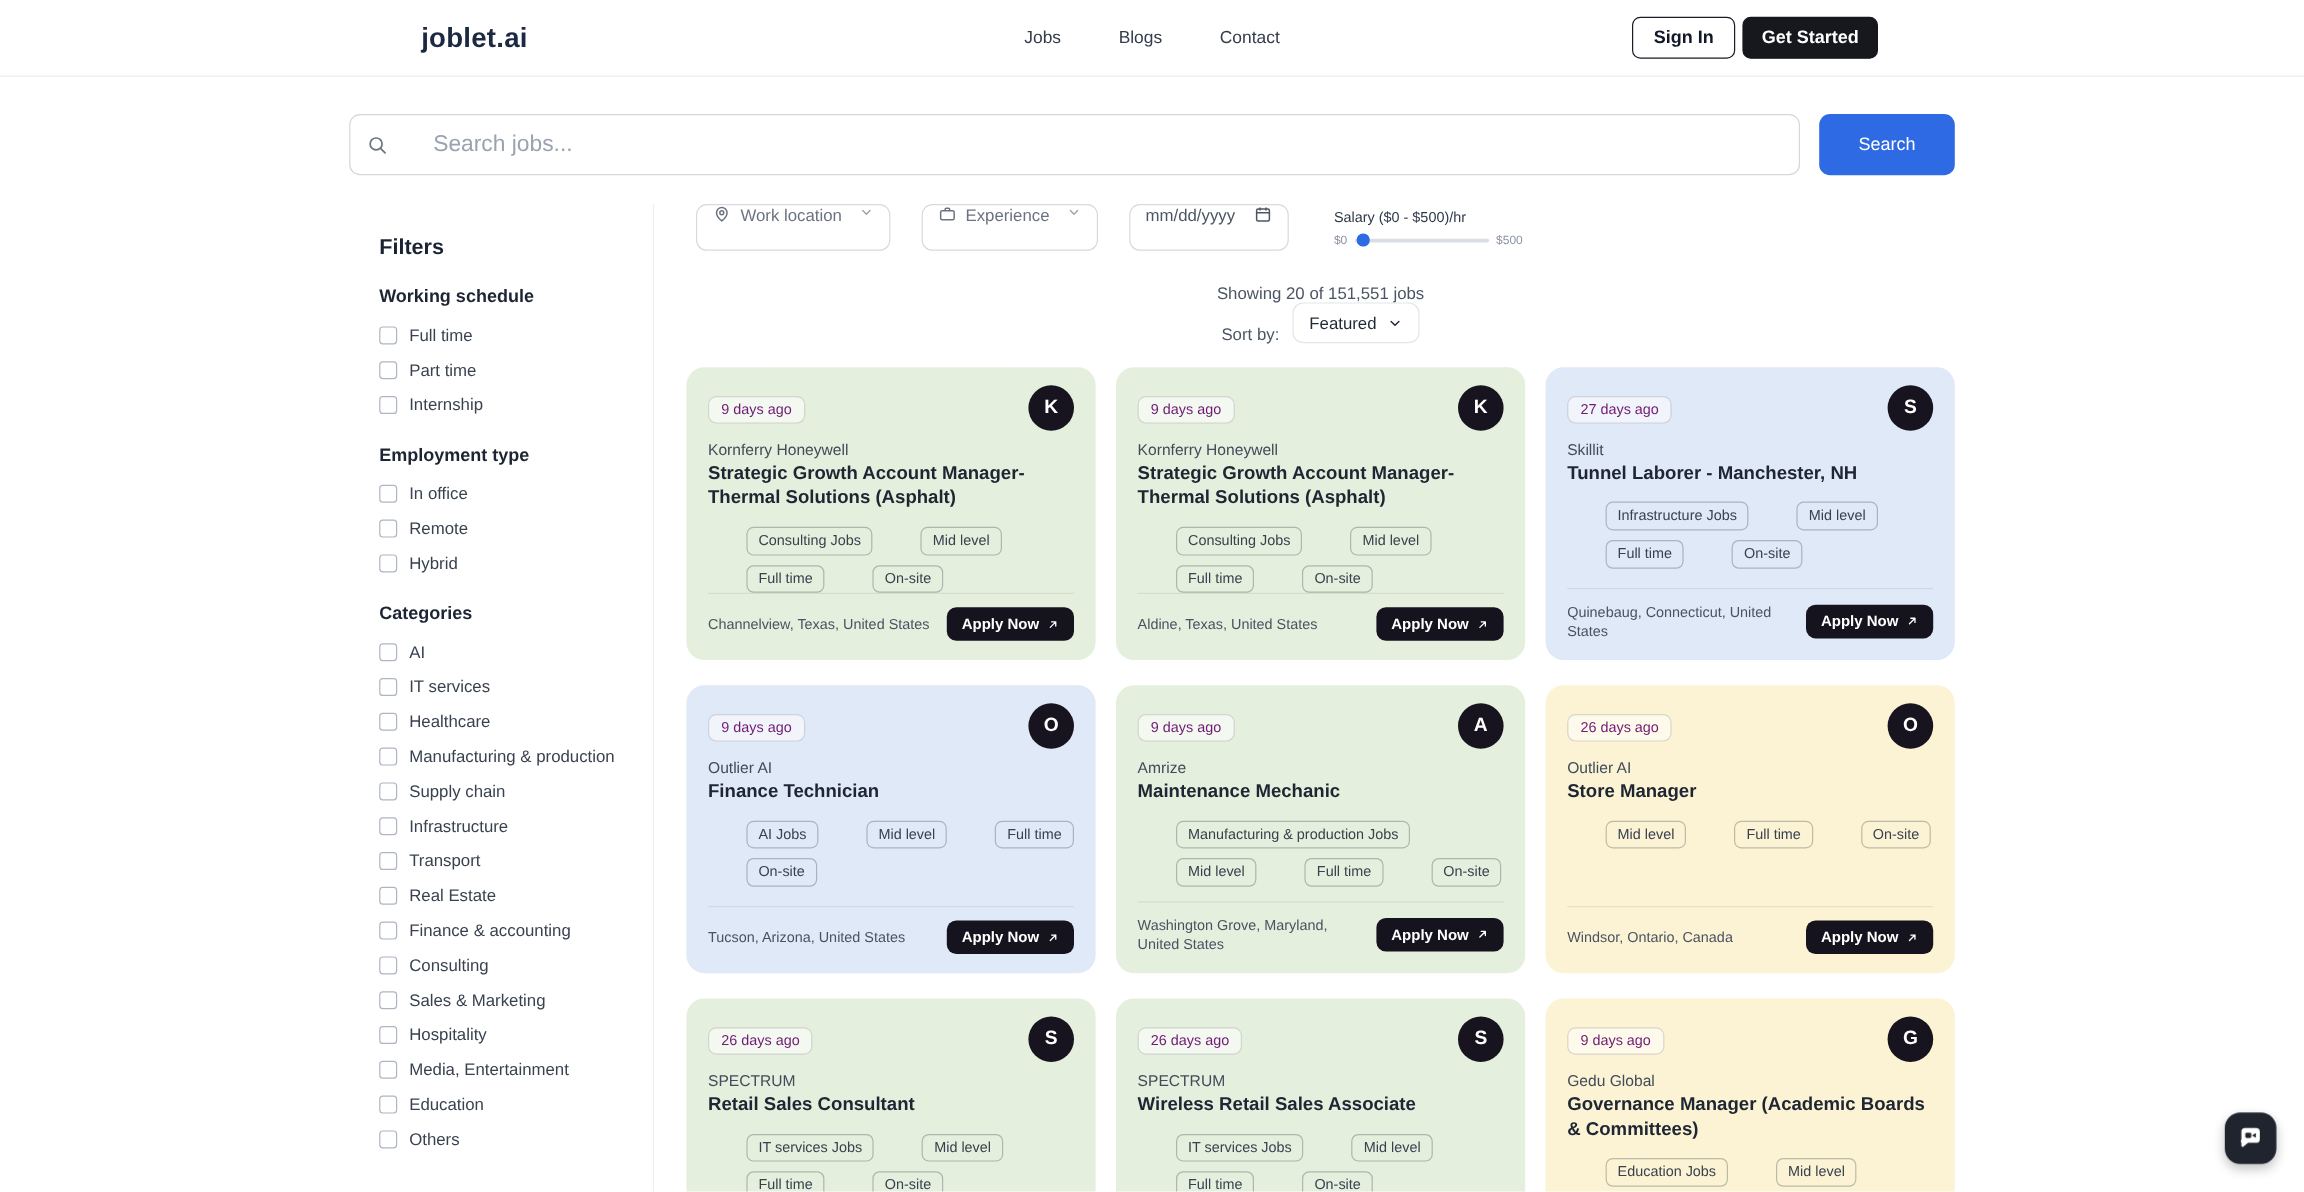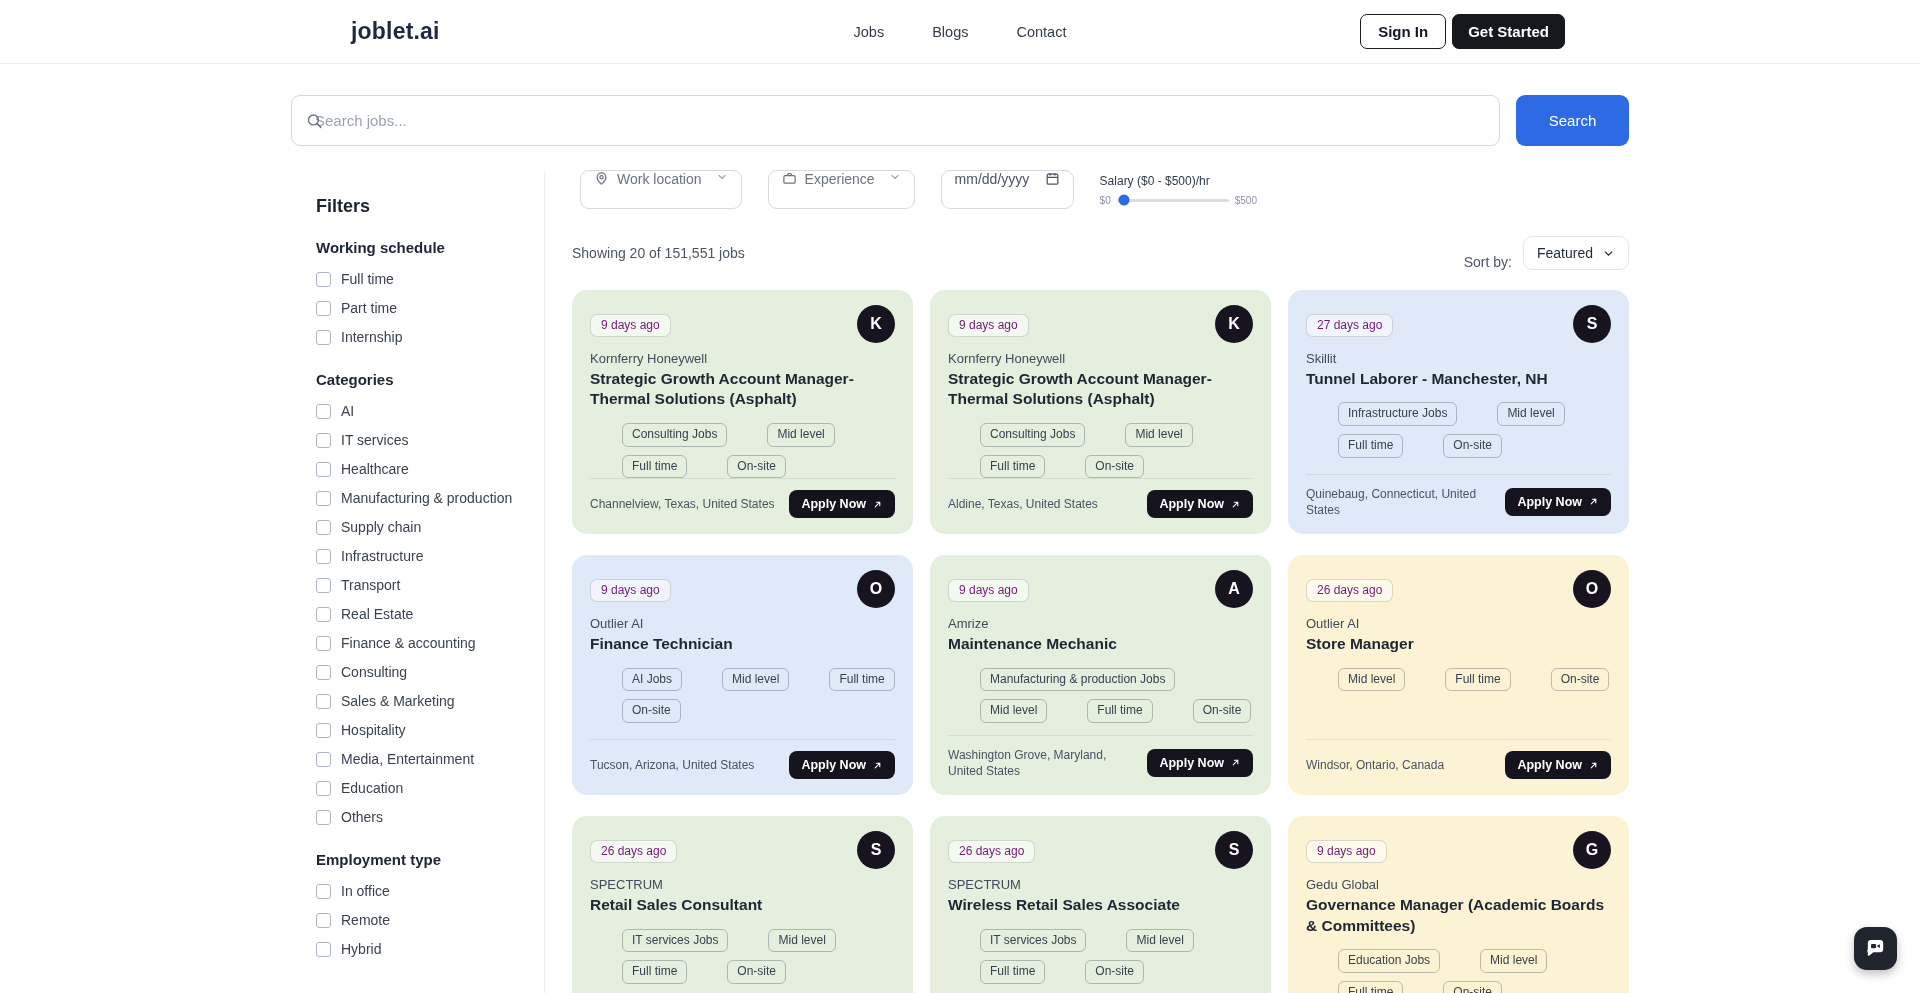--- a/index.html
+++ b/index.html
@@ -18,21 +18,21 @@
   .btn-outline { background: #fff; border: 1.5px solid #181c25; border-radius: 7px; padding: 8px 17px;
     font-size: 15px; font-weight: 600; color: #111827; cursor: pointer; }
   .btn-dark { background: #16181d; border: 1.5px solid #16181d; border-radius: 7px; padding: 8px 15px;
     font-size: 15px; font-weight: 600; color: #fff; cursor: pointer; }
 
   
   .search-section { width: 1338px; margin: 31px auto 24px; display: flex; gap: 16px; }
   .search-box { flex: 1; position: relative; }
   .search-box svg { position: absolute; left: 15px; top: 50%; transform: translateY(-50%); }
   .search-input { width: 100%; height: 51px; border: 1px solid #d3d7de; border-radius: 9px;
-    padding: 0 16px 0 23px; font-size: 15px; color: #1f2937; outline: none; }
+    padding: 0 16px 0 69px; font-size: 19px; color: #1f2937; outline: none; }
   .search-input::placeholder { color: #9aa3b0; }
   .search-btn { width: 113px; height: 51px; background: #2e6ae3; border: none; border-radius: 9px;
     color: #fff; font-size: 15px; font-weight: 500; cursor: pointer; }
 
   
   .content { width: 1338px; margin: 0 auto; display: flex; align-items: flex-start; }
   .sidebar { width: 254px; flex-shrink: 0; padding: 26px 0 40px 25px; border-right: 1px solid #efefef; min-height: 790px; }
   .sidebar-title { font-size: 18px; font-weight: 700; color: #1a2233; margin-bottom: 22px; }
   .filter-group { margin-bottom: 26px; }
   .filter-group-title { font-size: 15px; font-weight: 600; color: #1d2534; margin-bottom: 15px; }
@@ -42,29 +42,29 @@
   .filter-option-label { font-size: 14px; color: #39424f; }
 
   .main { flex: 1; padding-left: 27px; }
 
   
   .filter-bar { display: flex; align-items: center; gap: 26px; padding-left: 8px; }
   .pill { height: 39px; display: inline-flex; align-items: flex-start; gap: 8px; padding: 0 13px;
     border: 1px solid #d6dae1; border-radius: 9px; background: #fff; color: #6b7280; font-size: 14px; cursor: pointer; }
   .pill .chev { margin-left: 6px; }
   .date-pill { width: 133px; justify-content: space-between; color: #4b5563; }
-  .salary-block { display: flex; flex-direction: column; gap: 7px; }
+  .salary-block { display: flex; flex-direction: column; gap: 7px; margin-left: 12px; }
   .salary-label { font-size: 12px; font-weight: 500; color: #2f3949; }
   .salary-row { display: flex; align-items: center; gap: 6px; font-size: 10px; color: #8a93a3; }
   .slider-track { position: relative; width: 112px; height: 3px; background: #d9dde4; border-radius: 2px; cursor: pointer; }
   .slider-knob { position: absolute; left: 7px; top: 50%; transform: translate(-50%,-50%);
     width: 11px; height: 11px; border-radius: 50%; background: #2e6ae3; cursor: grab; }
 
   
-  .results-head { display: flex; align-items: center; justify-content: space-between; margin: 27px 0 20px; }
+  .results-head { display: flex; align-items: center; justify-content: space-between; margin: 27px 0 20px; flex-direction: column; }
   .results-count { font-size: 14px; color: #4b5563; }
   .sort { display: flex; align-items: flex-end; gap: 11px; }
   .sort-label { font-size: 14px; color: #4b5563; }
   .sort-btn { display: inline-flex; align-items: center; gap: 9px; border: 1px solid #e3e6ea; background: #fff;
     border-radius: 9px; padding: 8px 13px; font-size: 14px; font-weight: 500; color: #1f2937; cursor: pointer; }
 
   
   .cards { display: grid; grid-template-columns: repeat(3, 1fr); column-gap: 17px; row-gap: 21px; }
   .job-card { border-radius: 15px; padding: 15px 18px 16px; min-height: 240px; display: flex; flex-direction: column; }
   .theme-green  { background: #e4efdd; }
@@ -134,95 +134,95 @@
           <label class="filter-option">
             <input class="filter-checkbox" type="checkbox" style="">
             <span class="filter-option-label">Part time</span>
           </label>
           <label class="filter-option">
             <input class="filter-checkbox" type="checkbox" style="">
             <span class="filter-option-label">Internship</span>
           </label>
         </div>
         <div class="filter-group">
-          <div class="filter-group-title">Categories</div>
-          <label class="filter-option">
-            <input class="filter-checkbox" type="checkbox" style="">
-            <span class="filter-option-label">AI</span>
-          </label>
-          <label class="filter-option">
-            <input class="filter-checkbox" type="checkbox" style="">
-            <span class="filter-option-label">IT services</span>
-          </label>
-          <label class="filter-option">
-            <input class="filter-checkbox" type="checkbox" style="">
-            <span class="filter-option-label">Healthcare</span>
-          </label>
-          <label class="filter-option">
-            <input class="filter-checkbox" type="checkbox" style="">
-            <span class="filter-option-label">Manufacturing &amp; production</span>
-          </label>
-          <label class="filter-option">
-            <input class="filter-checkbox" type="checkbox" style="">
-            <span class="filter-option-label">Supply chain</span>
-          </label>
-          <label class="filter-option">
-            <input class="filter-checkbox" type="checkbox" style="">
-            <span class="filter-option-label">Infrastructure</span>
-          </label>
-          <label class="filter-option">
-            <input class="filter-checkbox" type="checkbox" style="">
-            <span class="filter-option-label">Transport</span>
-          </label>
-          <label class="filter-option">
-            <input class="filter-checkbox" type="checkbox" style="">
-            <span class="filter-option-label">Real Estate</span>
-          </label>
-          <label class="filter-option">
-            <input class="filter-checkbox" type="checkbox" style="">
-            <span class="filter-option-label">Finance &amp; accounting</span>
-          </label>
-          <label class="filter-option">
-            <input class="filter-checkbox" type="checkbox" style="">
-            <span class="filter-option-label">Consulting</span>
-          </label>
-          <label class="filter-option">
-            <input class="filter-checkbox" type="checkbox" style="">
-            <span class="filter-option-label">Sales &amp; Marketing</span>
-          </label>
-          <label class="filter-option">
-            <input class="filter-checkbox" type="checkbox" style="">
-            <span class="filter-option-label">Hospitality</span>
-          </label>
-          <label class="filter-option">
-            <input class="filter-checkbox" type="checkbox" style="">
-            <span class="filter-option-label">Media, Entertainment</span>
-          </label>
-          <label class="filter-option">
-            <input class="filter-checkbox" type="checkbox" style="">
-            <span class="filter-option-label">Education</span>
-          </label>
-          <label class="filter-option">
-            <input class="filter-checkbox" type="checkbox" style="">
-            <span class="filter-option-label">Others</span>
+          <div class="filter-group-title">Employment type</div>
+          <label class="filter-option">
+            <input class="filter-checkbox" type="checkbox" style="">
+            <span class="filter-option-label">In office</span>
+          </label>
+          <label class="filter-option">
+            <input class="filter-checkbox" type="checkbox" style="">
+            <span class="filter-option-label">Remote</span>
+          </label>
+          <label class="filter-option">
+            <input class="filter-checkbox" type="checkbox" style="">
+            <span class="filter-option-label">Hybrid</span>
           </label>
         </div>
         <div class="filter-group">
-          <div class="filter-group-title">Employment type</div>
-          <label class="filter-option">
-            <input class="filter-checkbox" type="checkbox" style="">
-            <span class="filter-option-label">In office</span>
-          </label>
-          <label class="filter-option">
-            <input class="filter-checkbox" type="checkbox" style="">
-            <span class="filter-option-label">Remote</span>
-          </label>
-          <label class="filter-option">
-            <input class="filter-checkbox" type="checkbox" style="">
-            <span class="filter-option-label">Hybrid</span>
+          <div class="filter-group-title">Categories</div>
+          <label class="filter-option">
+            <input class="filter-checkbox" type="checkbox" style="">
+            <span class="filter-option-label">AI</span>
+          </label>
+          <label class="filter-option">
+            <input class="filter-checkbox" type="checkbox" style="">
+            <span class="filter-option-label">IT services</span>
+          </label>
+          <label class="filter-option">
+            <input class="filter-checkbox" type="checkbox" style="">
+            <span class="filter-option-label">Healthcare</span>
+          </label>
+          <label class="filter-option">
+            <input class="filter-checkbox" type="checkbox" style="">
+            <span class="filter-option-label">Manufacturing &amp; production</span>
+          </label>
+          <label class="filter-option">
+            <input class="filter-checkbox" type="checkbox" style="">
+            <span class="filter-option-label">Supply chain</span>
+          </label>
+          <label class="filter-option">
+            <input class="filter-checkbox" type="checkbox" style="">
+            <span class="filter-option-label">Infrastructure</span>
+          </label>
+          <label class="filter-option">
+            <input class="filter-checkbox" type="checkbox" style="">
+            <span class="filter-option-label">Transport</span>
+          </label>
+          <label class="filter-option">
+            <input class="filter-checkbox" type="checkbox" style="">
+            <span class="filter-option-label">Real Estate</span>
+          </label>
+          <label class="filter-option">
+            <input class="filter-checkbox" type="checkbox" style="">
+            <span class="filter-option-label">Finance &amp; accounting</span>
+          </label>
+          <label class="filter-option">
+            <input class="filter-checkbox" type="checkbox" style="">
+            <span class="filter-option-label">Consulting</span>
+          </label>
+          <label class="filter-option">
+            <input class="filter-checkbox" type="checkbox" style="">
+            <span class="filter-option-label">Sales &amp; Marketing</span>
+          </label>
+          <label class="filter-option">
+            <input class="filter-checkbox" type="checkbox" style="">
+            <span class="filter-option-label">Hospitality</span>
+          </label>
+          <label class="filter-option">
+            <input class="filter-checkbox" type="checkbox" style="">
+            <span class="filter-option-label">Media, Entertainment</span>
+          </label>
+          <label class="filter-option">
+            <input class="filter-checkbox" type="checkbox" style="">
+            <span class="filter-option-label">Education</span>
+          </label>
+          <label class="filter-option">
+            <input class="filter-checkbox" type="checkbox" style="">
+            <span class="filter-option-label">Others</span>
           </label>
         </div>
       </div>
   </aside>
 
   <main class="main">
 
     <div class="filter-bar">
       <div class="pill">
         <svg width="15" height="15" viewBox="0 0 24 24" fill="none" stroke="#6b7280" stroke-width="2">

